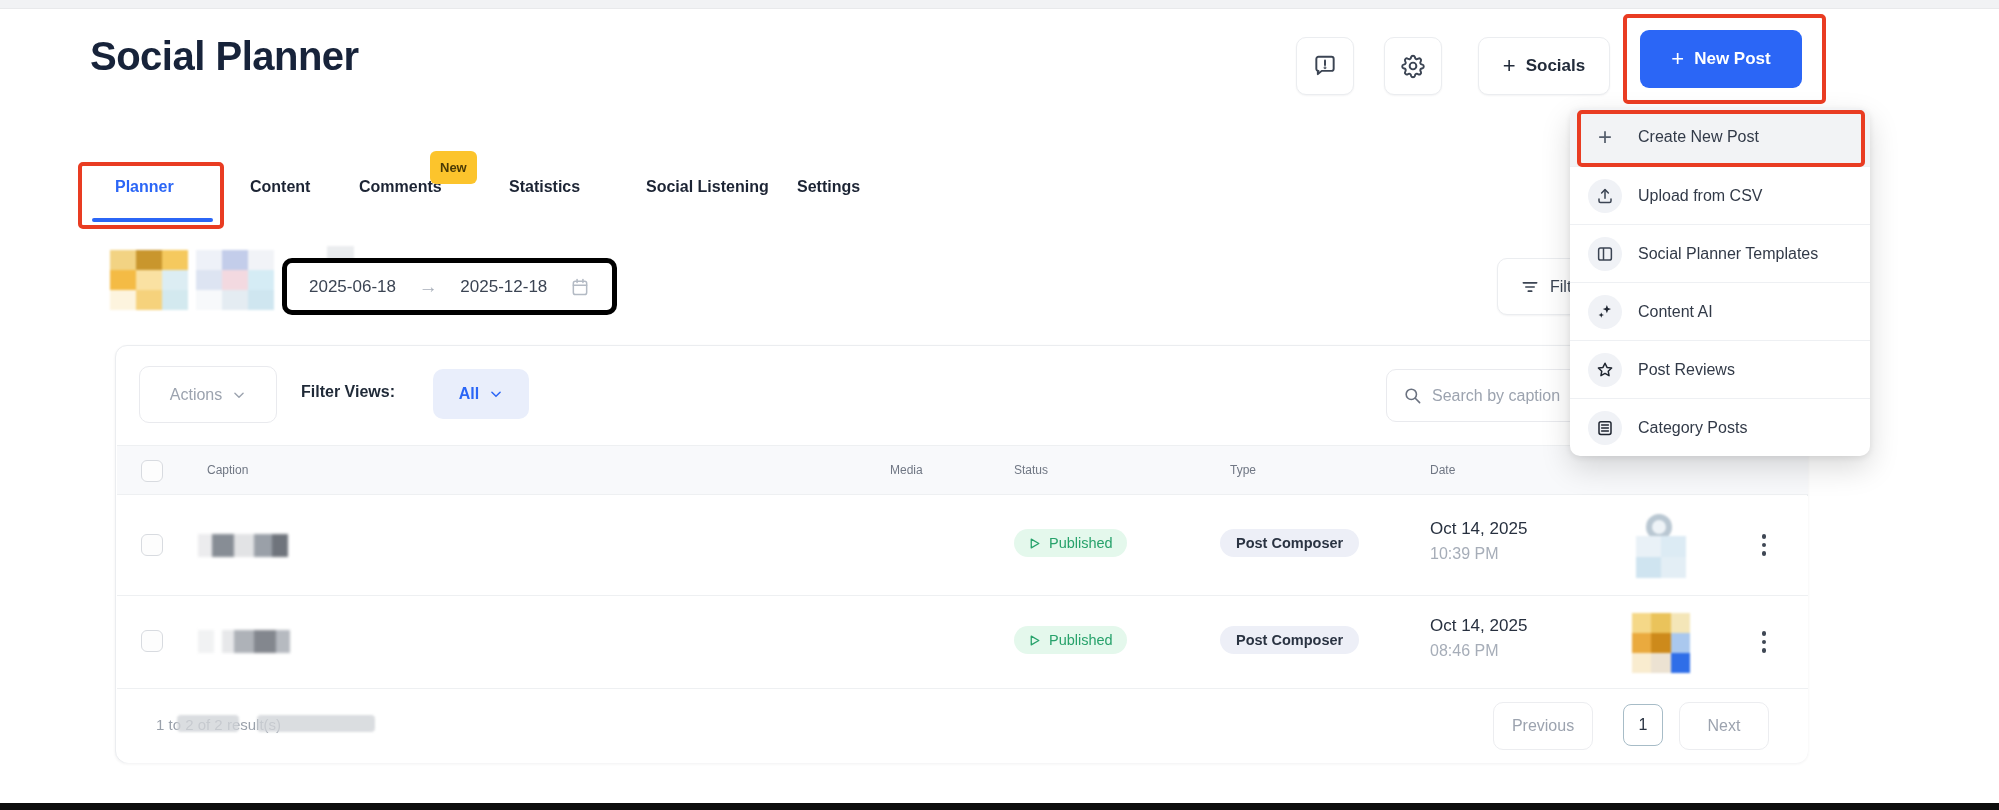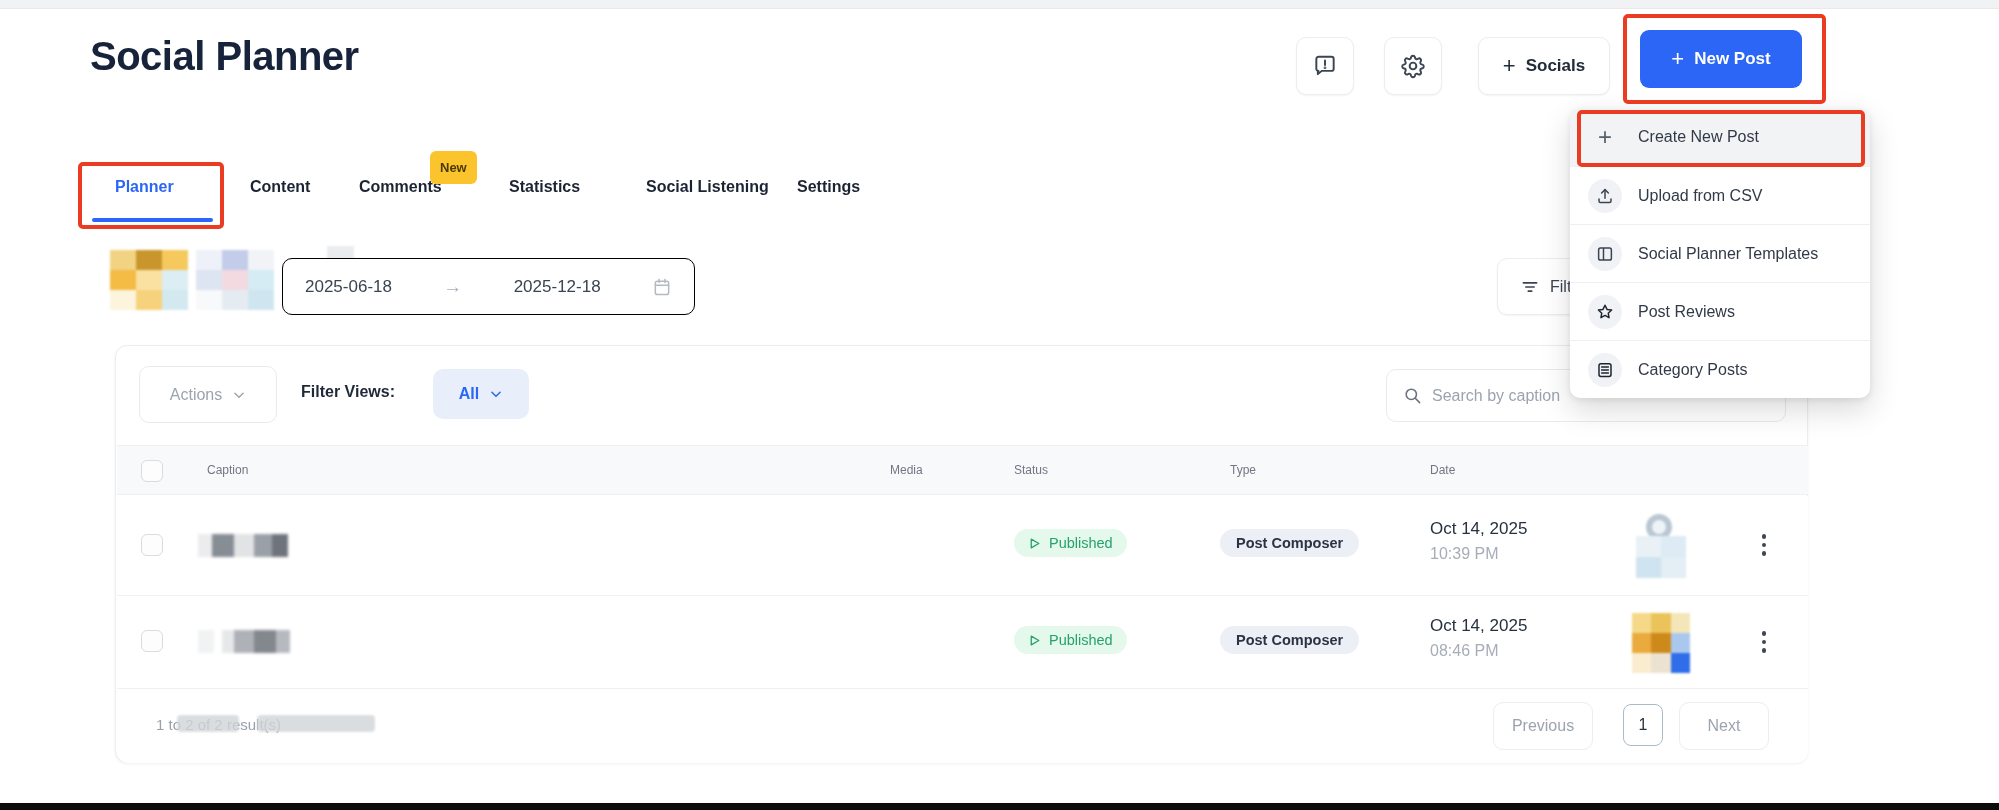--- a/index.html
+++ b/index.html
@@ -45,21 +45,21 @@
   .m2 { left:196px; top:250px; width:78px; height:60px; }
   .gray-bar { position:absolute; left:327px; top:246px; width:27px; height:68px; background:linear-gradient(#eceef0,#d9dcdf); filter:blur(1px); }
   .m1 div:nth-child(1){background:#f2d383}.m1 div:nth-child(2){background:#c9962d}.m1 div:nth-child(3){background:#f5c95e}
   .m1 div:nth-child(4){background:#f4bb45}.m1 div:nth-child(5){background:#fae1a2}.m1 div:nth-child(6){background:#dcedf3}
   .m1 div:nth-child(7){background:#fdf4de}.m1 div:nth-child(8){background:#f6d27c}.m1 div:nth-child(9){background:#d3e9ef}
   .m2 div:nth-child(1){background:#eef1f8}.m2 div:nth-child(2){background:#c3cdea}.m2 div:nth-child(3){background:#f1f3f7}
   .m2 div:nth-child(4){background:#dde4f2}.m2 div:nth-child(5){background:#f3d9e0}.m2 div:nth-child(6){background:#d5ecf5}
   .m2 div:nth-child(7){background:#f7f9fb}.m2 div:nth-child(8){background:#e4ecf2}.m2 div:nth-child(9){background:#cfe6f0}
 
   
-  .date-range { position:absolute; left:282px; top:258px; width:413px; height:57px; border:1px solid #000000; border-radius:10px;
+  .date-range { position:absolute; left:282px; top:258px; width:335px; height:57px; border:5px solid #000000; border-radius:10px;
                 background:#fff; display:flex; align-items:center; justify-content:space-between; padding:0 22px; cursor:pointer; }
   .date-val { font-size:17px; color:#3b4453; }
   .range-arrow { color:#a6adb8; font-size:19px; }
 
   
   .filter-btn { position:absolute; left:1497px; top:258px; width:150px; height:57px; border:1px solid #ebedf0; border-radius:10px;
                 background:#fff; display:flex; align-items:center; justify-content:flex-start; gap:10px; padding-left:22px;
                 font-size:16px; font-weight:500; color:#3b4453; box-shadow:0 1px 2px rgba(16,24,40,.05); cursor:pointer; }
 
   
@@ -377,20 +377,29 @@
       <span class="menu-ic">
         <svg class="ic" width="18" height="18" viewBox="0 0 24 24" fill="none" stroke="#3b4453" stroke-width="2" stroke-linejoin="round">
             <rect x="3.5" y="4" width="17" height="16" rx="2.5"></rect>
             <line x1="10" y1="4" x2="10" y2="20"></line>
           </svg>
       </span>
       <span>Social Planner Templates</span>
     </div>
     <div class="menu-item">
       <span class="menu-ic">
+        <svg class="ic" width="18" height="18" viewBox="0 0 24 24" fill="#1e2530">
+            <path d="M14.5 2.5l1.5 4 4 1.5-4 1.5-1.5 4-1.5-4-4-1.5 4-1.5 1.5-4z"></path>
+            <path d="M7 12.5l1 2.6 2.6 1-2.6 1-1 2.6-1-2.6-2.6-1 2.6-1 1-2.6z"></path>
+          </svg>
+      </span>
+      <span>Content AI</span>
+    </div>
+    <div class="menu-item">
+      <span class="menu-ic">
         <svg class="ic" width="18" height="18" viewBox="0 0 24 24" fill="none" stroke="#1e2530" stroke-width="2" stroke-linejoin="round">
             <path d="M12 3l2.7 5.6 6.1.8-4.5 4.2 1.1 6-5.4-3-5.4 3 1.1-6L3.2 9.4l6.1-.8L12 3z"></path>
           </svg>
       </span>
       <span>Post Reviews</span>
     </div>
     <div class="menu-item">
       <span class="menu-ic">
         <svg class="ic" width="18" height="18" viewBox="0 0 24 24" fill="none" stroke="#1e2530" stroke-width="2" stroke-linecap="round" stroke-linejoin="round">
             <rect x="4" y="3.5" width="16" height="17" rx="2.5"></rect>

